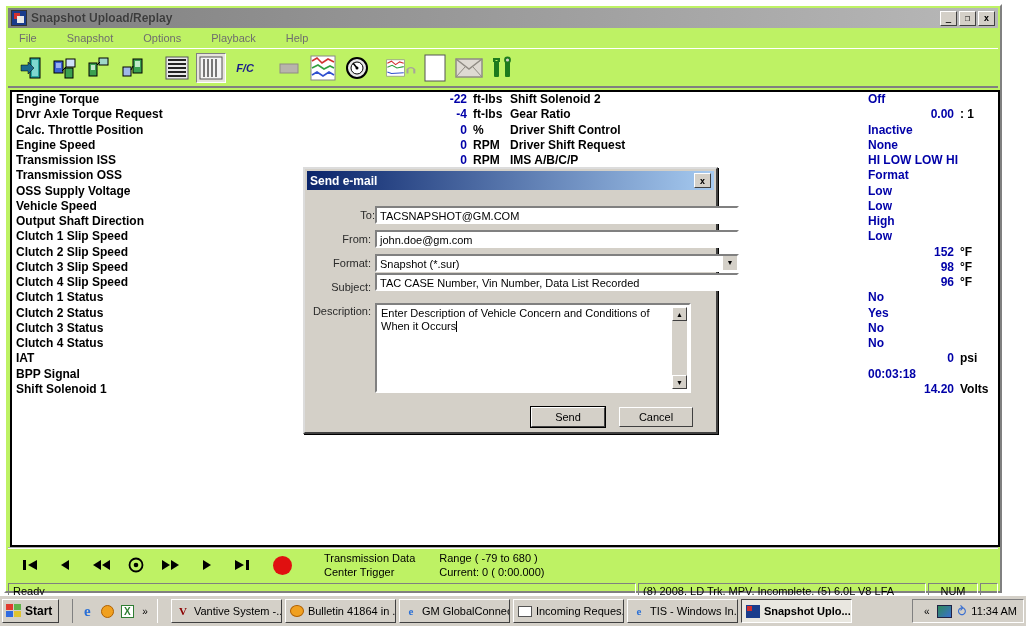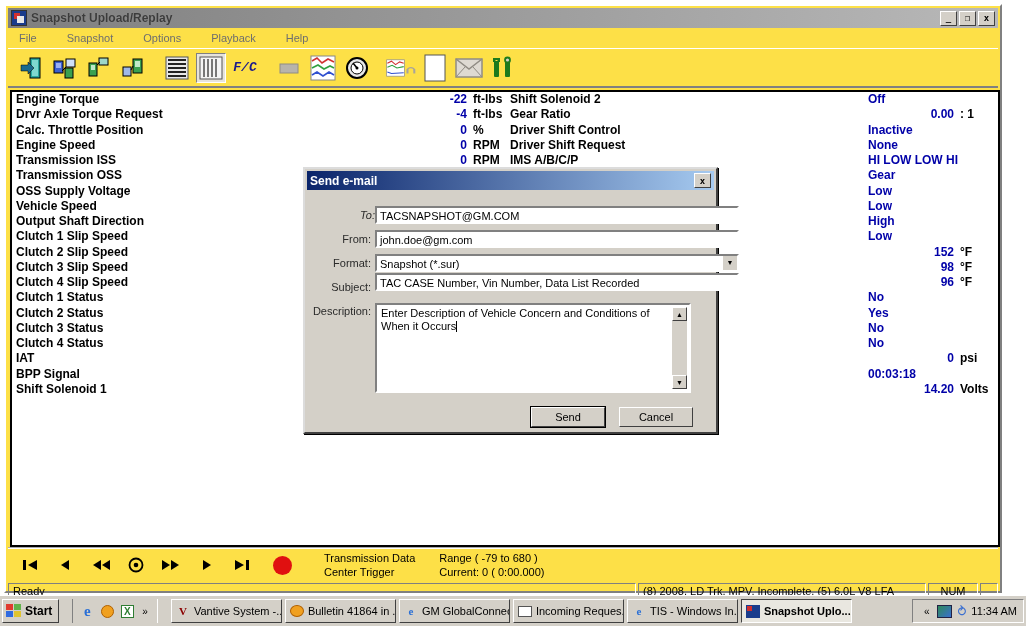--- a/index.html
+++ b/index.html
@@ -1,42 +1,42 @@
 <!DOCTYPE html>
 <html><head>
 <meta charset="utf-8">
 <style>
   * { margin:0; padding:0; box-sizing:border-box; }
   html,body { width:1026px; height:626px; background:#ffffff; font-family:"Liberation Sans", sans-serif; overflow:hidden; }
   body { position:relative; }
 
   
   .app-window { position:absolute; left:4px; top:4px; width:998px; height:589px;
-    background:#fde047; border:2px solid; border-color:#fff #808080 #808080 #fff; }
+    background:#bef264; border:2px solid; border-color:#fff #808080 #808080 #fff; }
   .titlebar { position:absolute; left:2px; top:2px; right:2px; height:20px;
     background:linear-gradient(to right,#7f7f7f,#b8b8b8); display:flex; align-items:center; padding:0 3px; }
   .titlebar .title-text { color:#3c3c3c; font-weight:bold; font-size:12px; margin-left:4px; flex:1;
     text-shadow:0 0 1px #9a9a9a; }
   .app-icon { width:16px; height:16px; position:relative; background:#1a3c8c; border:1px solid #333; }
   .app-icon::before { content:""; position:absolute; left:2px; top:2px; width:6px; height:6px; background:#d03030; }
   .app-icon::after { content:""; position:absolute; right:2px; bottom:2px; width:7px; height:7px; background:#e8e8e8; }
   .winbtns { display:flex; gap:2px; }
   .winbtn { width:17px; height:15px; background:#d4d0c8; border:1px solid; border-color:#fff #404040 #404040 #fff;
     font-size:9px; font-weight:bold; color:#000; display:flex; align-items:center; justify-content:center; font-family:"DejaVu Sans Mono",monospace; }
 
   .menubar { position:absolute; left:2px; top:23px; right:2px; height:18px; display:flex; align-items:center;
     padding-left:4px; gap:16px; }
   .menu-item { font-size:11px; color:#6e6e6e; padding:2px 7px; }
 
   .toolbar { position:absolute; left:2px; top:42px; right:2px; height:40px;
     border-top:1px solid #fff; border-bottom:2px solid #808080; display:flex; align-items:center; padding-left:8px; gap:4px; }
   .tbtn { width:30px; height:30px; display:flex; align-items:center; justify-content:center; }
   .tbtn.pressed { border:1px solid; border-color:#808080 #fff #fff #808080; background:#e6e3dc; }
   .tsep { width:6px; height:30px; }
-  .fc-glyph { font-family:Liberation Mono, monospace; font-weight:bold; color:#1a1a8c; font-size:13px; font-style:italic; }
+  .fc-glyph { font-family:Liberation Sans, sans-serif; font-weight:bold; color:#1a1a8c; font-size:11px; font-style:italic; }
 
   
   .data-area { position:absolute; left:4px; top:84px; width:990px; height:457px;
     background:#fff; border:2px solid #000; overflow:hidden; }
   .data-row { position:relative; height:15.25px; font-size:12px; font-weight:bold; line-height:15.25px; white-space:nowrap; }
   .data-row .p1 { position:absolute; left:4px; color:#000; }
   .data-row .v1 { position:absolute; left:295px; width:160px; text-align:right; color:#0000a8; }
   .data-row .u1 { position:absolute; left:461px; color:#000; }
   .data-row .p2 { position:absolute; left:498px; color:#000; }
   .data-row .v2 { position:absolute; left:856px; width:86px; text-align:right; color:#0000a8; }
@@ -296,21 +296,21 @@
     <span class="u1">RPM</span>
     <span class="p2">IMS A/B/C/P</span>
     <span class="v2 left">HI  LOW LOW HI</span>
     <span class="u2"></span>
   </div>
       <div class="data-row">
     <span class="p1">Transmission OSS</span>
     <span class="v1"></span>
     <span class="u1"></span>
     <span class="p2"></span>
-    <span class="v2 left">Gear</span>
+    <span class="v2 left">Format</span>
     <span class="u2"></span>
   </div>
       <div class="data-row">
     <span class="p1">OSS Supply Voltage</span>
     <span class="v1"></span>
     <span class="u1"></span>
     <span class="p2"></span>
     <span class="v2 left">Low</span>
     <span class="u2"></span>
   </div>
@@ -481,21 +481,21 @@
     <span class="sb-panel sb-end"></span>
   </div>
 </div>
 
 <div class="dialog">
   <div class="dialog-titlebar">
     <span class="dialog-title">Send e-mail</span>
     <span class="winbtn">x</span>
   </div>
 
-  <span class="dlg-label" style="top:40px; left:8px;font-style:italic;">To:</span>
+  <span class="dlg-label" style="top:40px; left:8px;">To:</span>
   <span class="dlg-input" style="top:37px;">TACSNAPSHOT@GM.COM</span>
 
   <span class="dlg-label" style="top:64px; left:4px;">From:</span>
   <span class="dlg-input" style="top:61px;">john.doe@gm.com</span>
 
   <span class="dlg-label" style="top:88px; left:4px;">Format:</span>
   <span class="dlg-input dlg-select" style="top:85px;">
     <span>Snapshot (*.sur)</span>
     <span class="dd-arrow">▼</span>
   </span>

